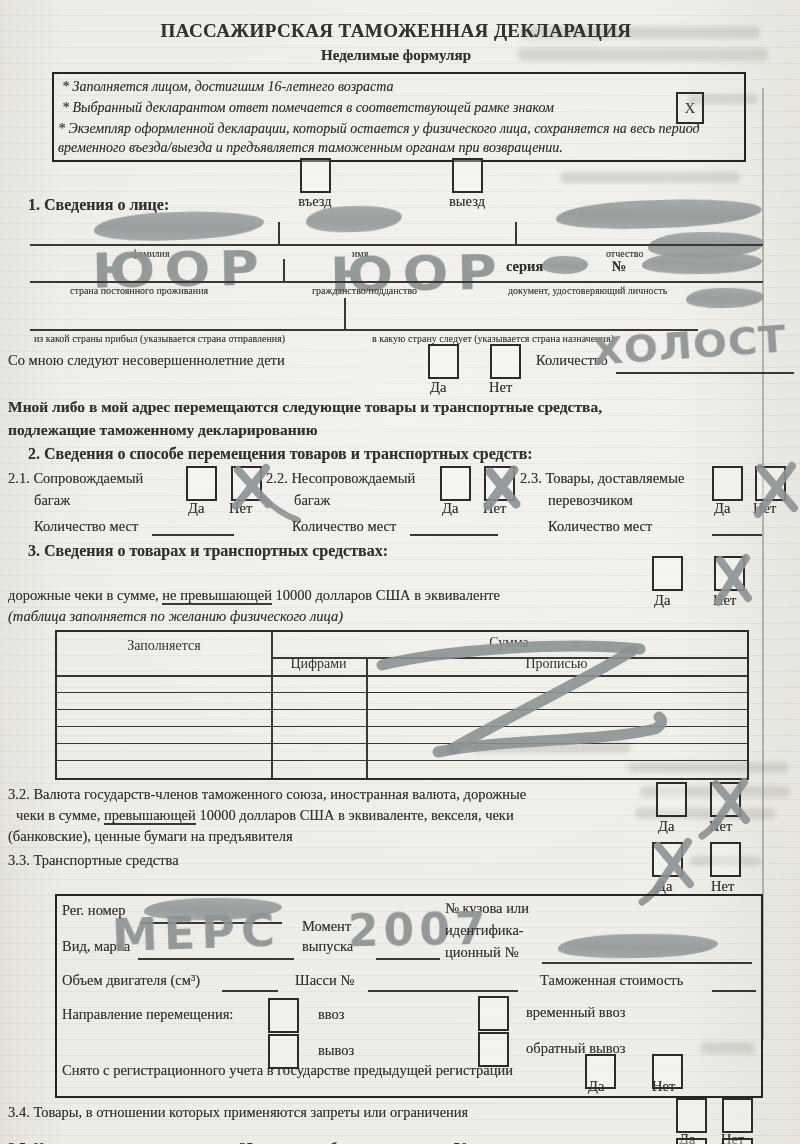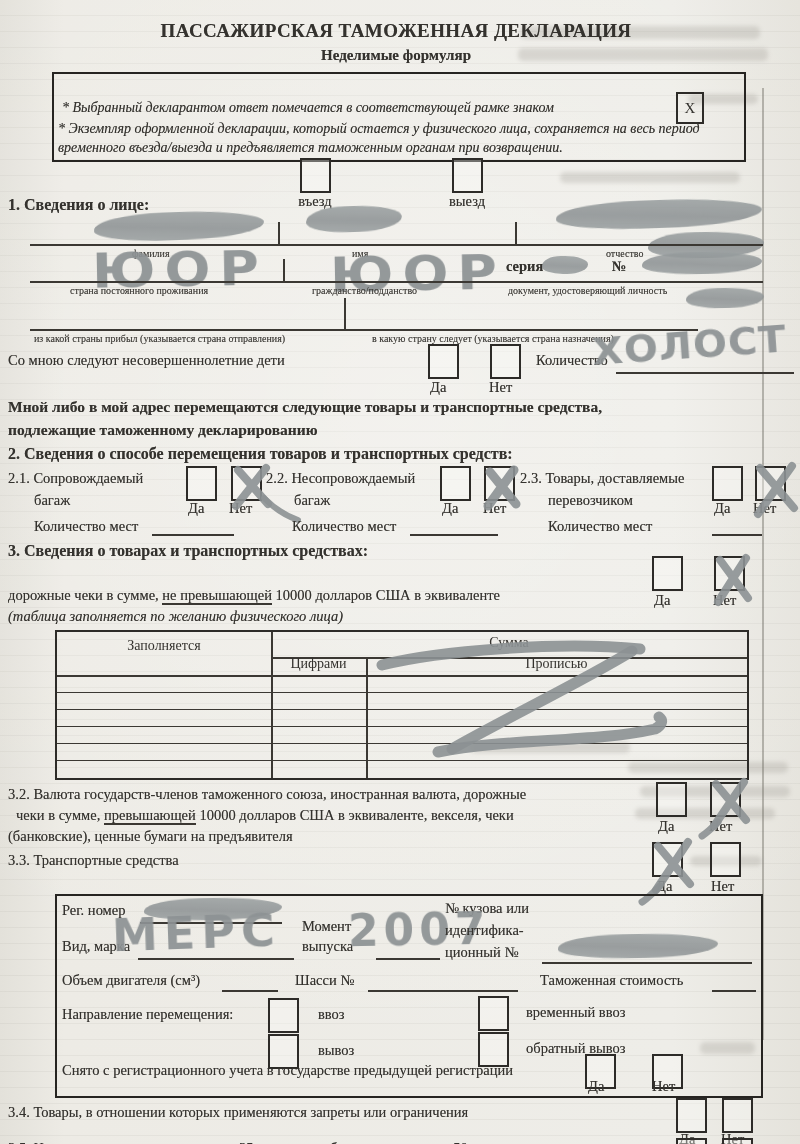--- a/index.html
+++ b/index.html
@@ -9,21 +9,21 @@
     background:
       radial-gradient(120% 90% at 50% 35%, rgba(255,255,255,.30), rgba(0,0,0,0) 65%),
       repeating-linear-gradient(to bottom, rgba(255,255,255,0) 0 15px, rgba(146,144,136,.10) 15px 16px),
       linear-gradient(to right,#e3e1da,#edebe5 8%,#eeede8 84%,#e5e3dc);
   }
   .t{position:absolute;white-space:nowrap;text-shadow:0 0 .5px rgba(60,58,54,.55);}
   .body{font-size:14.5px;}
   .small{font-size:10px;color:#403e3a;}
   .bold{font-weight:bold;}
   .it{font-style:italic;}
-  .h{font-size:16px;font-weight:bold;}
+  .h{font-size:16px;font-weight:bold;margin-left:20px;}
   .title{font-size:19px;font-weight:bold;letter-spacing:.4px;text-align:center;}
   .sub{font-size:15px;font-weight:bold;text-align:center;}
   .cb{position:absolute;width:27px;height:31px;border:2px solid #2d2b28;background:rgba(252,252,250,.35);}
   .cbs{position:absolute;width:24px;height:28px;border:2px solid #2d2b28;text-align:center;font-size:15px;line-height:28px;}
   .rule{position:absolute;height:2px;background:#3b3833;}
   .vline{position:absolute;width:2px;background:#3b3833;}
   .box{position:absolute;border:2px solid #262421;}
   .scrib{position:absolute;background:linear-gradient(3deg,#9aa0a1,#8b9092 45%,#9ba1a2);
          border-radius:45% 55% 50% 50% / 60% 50% 60% 45%;opacity:.85;filter:blur(.7px);}
   .hw{position:absolute;font-family:"DejaVu Sans",sans-serif;font-weight:bold;color:#8d9294;
@@ -49,20 +49,21 @@
   <div class="bleed" style="left:635px;top:808px;width:140px;height:11px;"></div>
   <div class="bleed" style="left:690px;top:856px;width:72px;height:10px;"></div>
   <div class="bleed" style="left:700px;top:1042px;width:55px;height:12px;"></div>
 
   <div style="position:absolute;left:762px;top:88px;width:2px;height:952px;background:rgba(110,108,100,.45);"></div>
 
   <div class="t title" style="left:0;top:20px;width:792px;">ПАССАЖИРСКАЯ ТАМОЖЕННАЯ ДЕКЛАРАЦИЯ</div>
   <div class="t sub" style="left:0;top:47px;width:792px;">Неделимые формуляр</div>
 
   <div class="box" style="left:52px;top:72px;width:690px;height:86px;"></div>
+  <div class="t it" style="left:62px;top:79px;font-size:14px;">* Заполняется лицом, достигшим 16-летнего возраста</div>
   <div class="t it" style="left:62px;top:100px;font-size:14px;">* Выбранный декларантом ответ помечается в соответствующей рамке знаком</div>
   <div class="cbs" style="left:676px;top:92px;">X</div>
   <div class="it" style="position:absolute;left:58px;top:119px;width:682px;font-size:14px;line-height:19px;text-shadow:0 0 .5px rgba(60,58,54,.55);">* Экземпляр оформленной декларации, который остается у физического лица, сохраняется на весь период временного въезда/выезда и предъявляется таможенным органам при возвращении.</div>
 
   <div class="cb" style="left:300px;top:158px;"></div>
   <div class="cb" style="left:452px;top:158px;"></div>
   <div class="t body" style="left:287px;top:193px;width:56px;text-align:center;">въезд</div>
   <div class="t body" style="left:439px;top:193px;width:56px;text-align:center;">выезд</div>
 
   <div class="t h" style="left:8px;top:196px;">1. Сведения о лице:</div>

